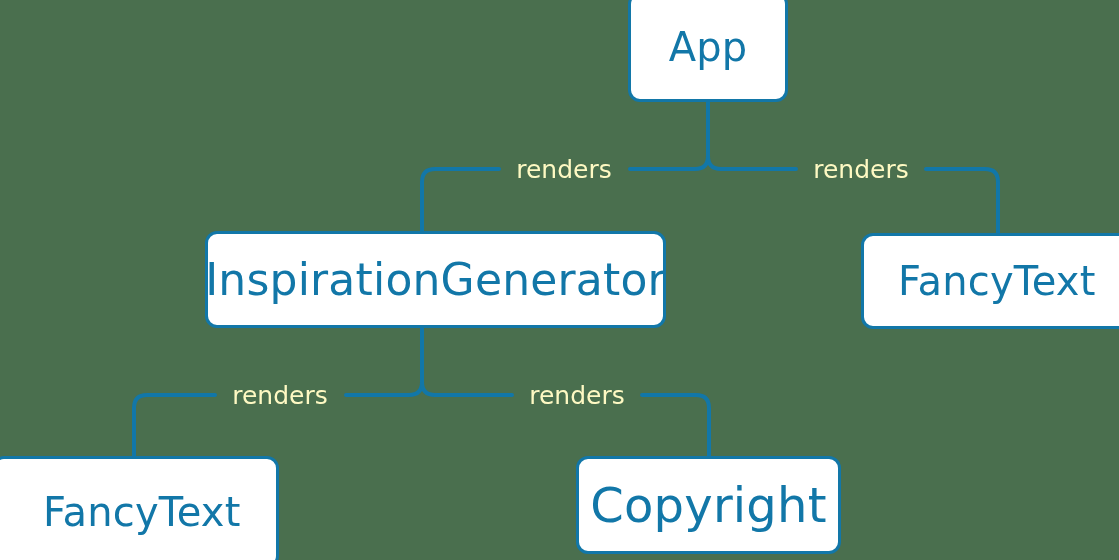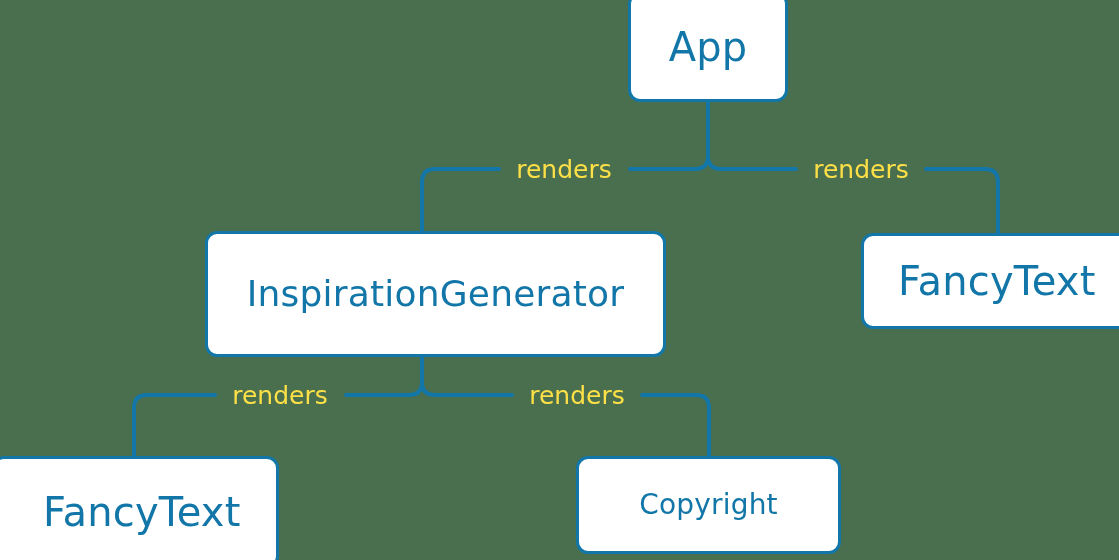--- a/index.html
+++ b/index.html
@@ -50,22 +50,22 @@
     left: 620px;
     top: -8px;
     width: 160px;
     height: 110px;
     font-size: 40px;
   }
   #node-inspiration-generator {
     left: 197px;
     top: 231px;
     width: 461px;
-    height: 126px;
-    font-size: 36px;
+    height: 97px;
+    font-size: 44px;
   }
   #node-fancytext-right {
     left: 853px;
     top: 233px;
     width: 282px;
     height: 96px;
     font-size: 40px;
     justify-content: flex-start;
     padding-left: 34px;
   }
@@ -76,25 +76,25 @@
     height: 112px;
     font-size: 40px;
     justify-content: flex-start;
     padding-left: 48px;
   }
   #node-copyright {
     left: 568px;
     top: 456px;
     width: 265px;
     height: 98px;
-    font-size: 28px;
+    font-size: 48px;
   }
   .edge-label {
     position: absolute;
-    color: #fde047;
+    color: #fef9c3;
     font-family: "DejaVu Sans", sans-serif;
     font-size: 25px;
     line-height: 1;
     white-space: nowrap;
     transform: translate(-50%, -50%);
   }
   #edge-label-app-inspiration { left: 556px; top: 169px; }
   #edge-label-app-fancytext   { left: 853px; top: 169px; }
   #edge-label-ig-fancytext    { left: 272px; top: 395px; }
   #edge-label-ig-copyright    { left: 569px; top: 395px; }

